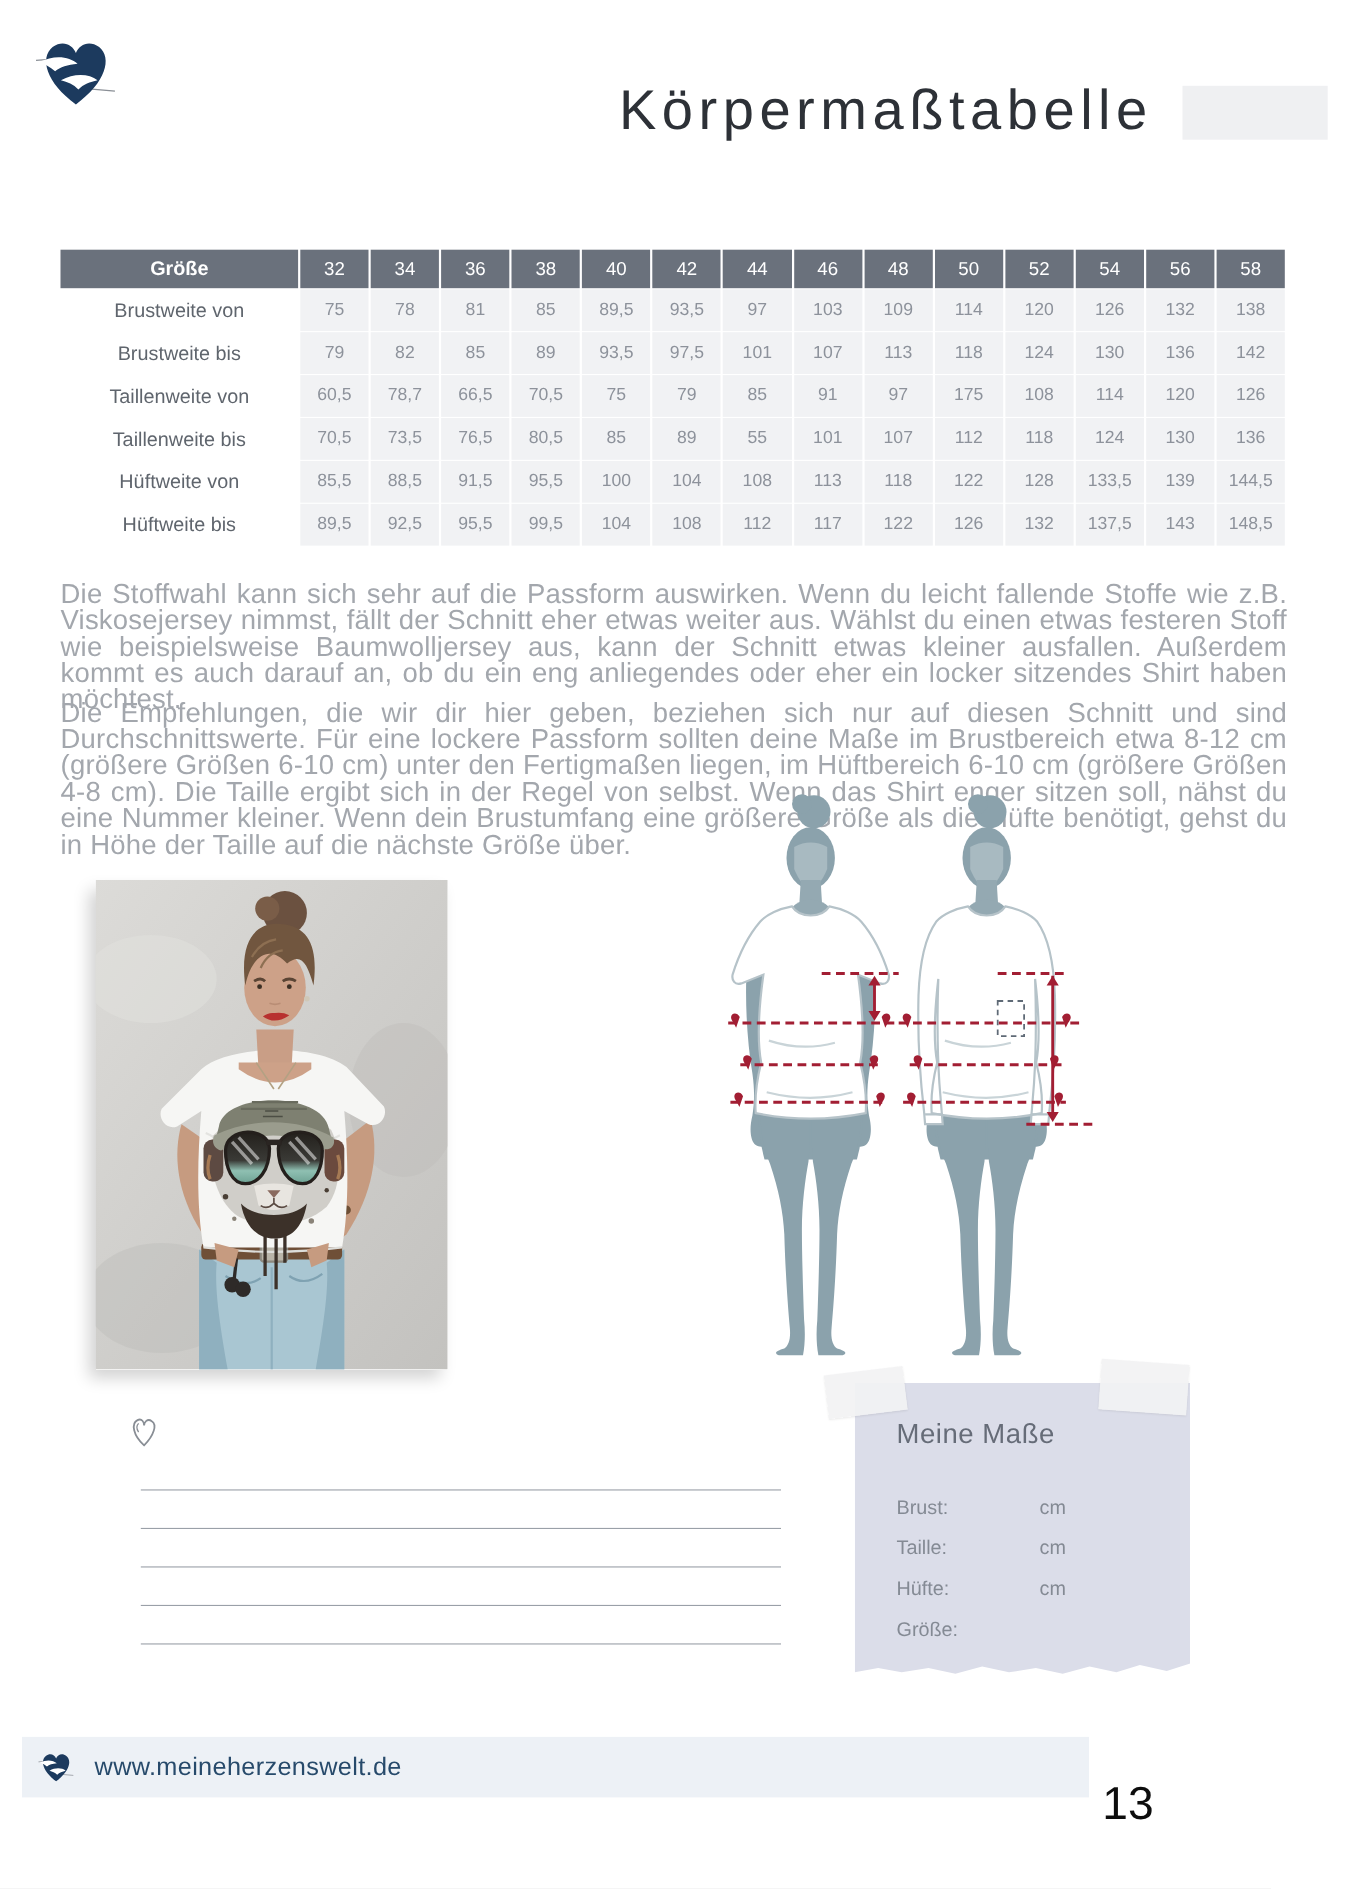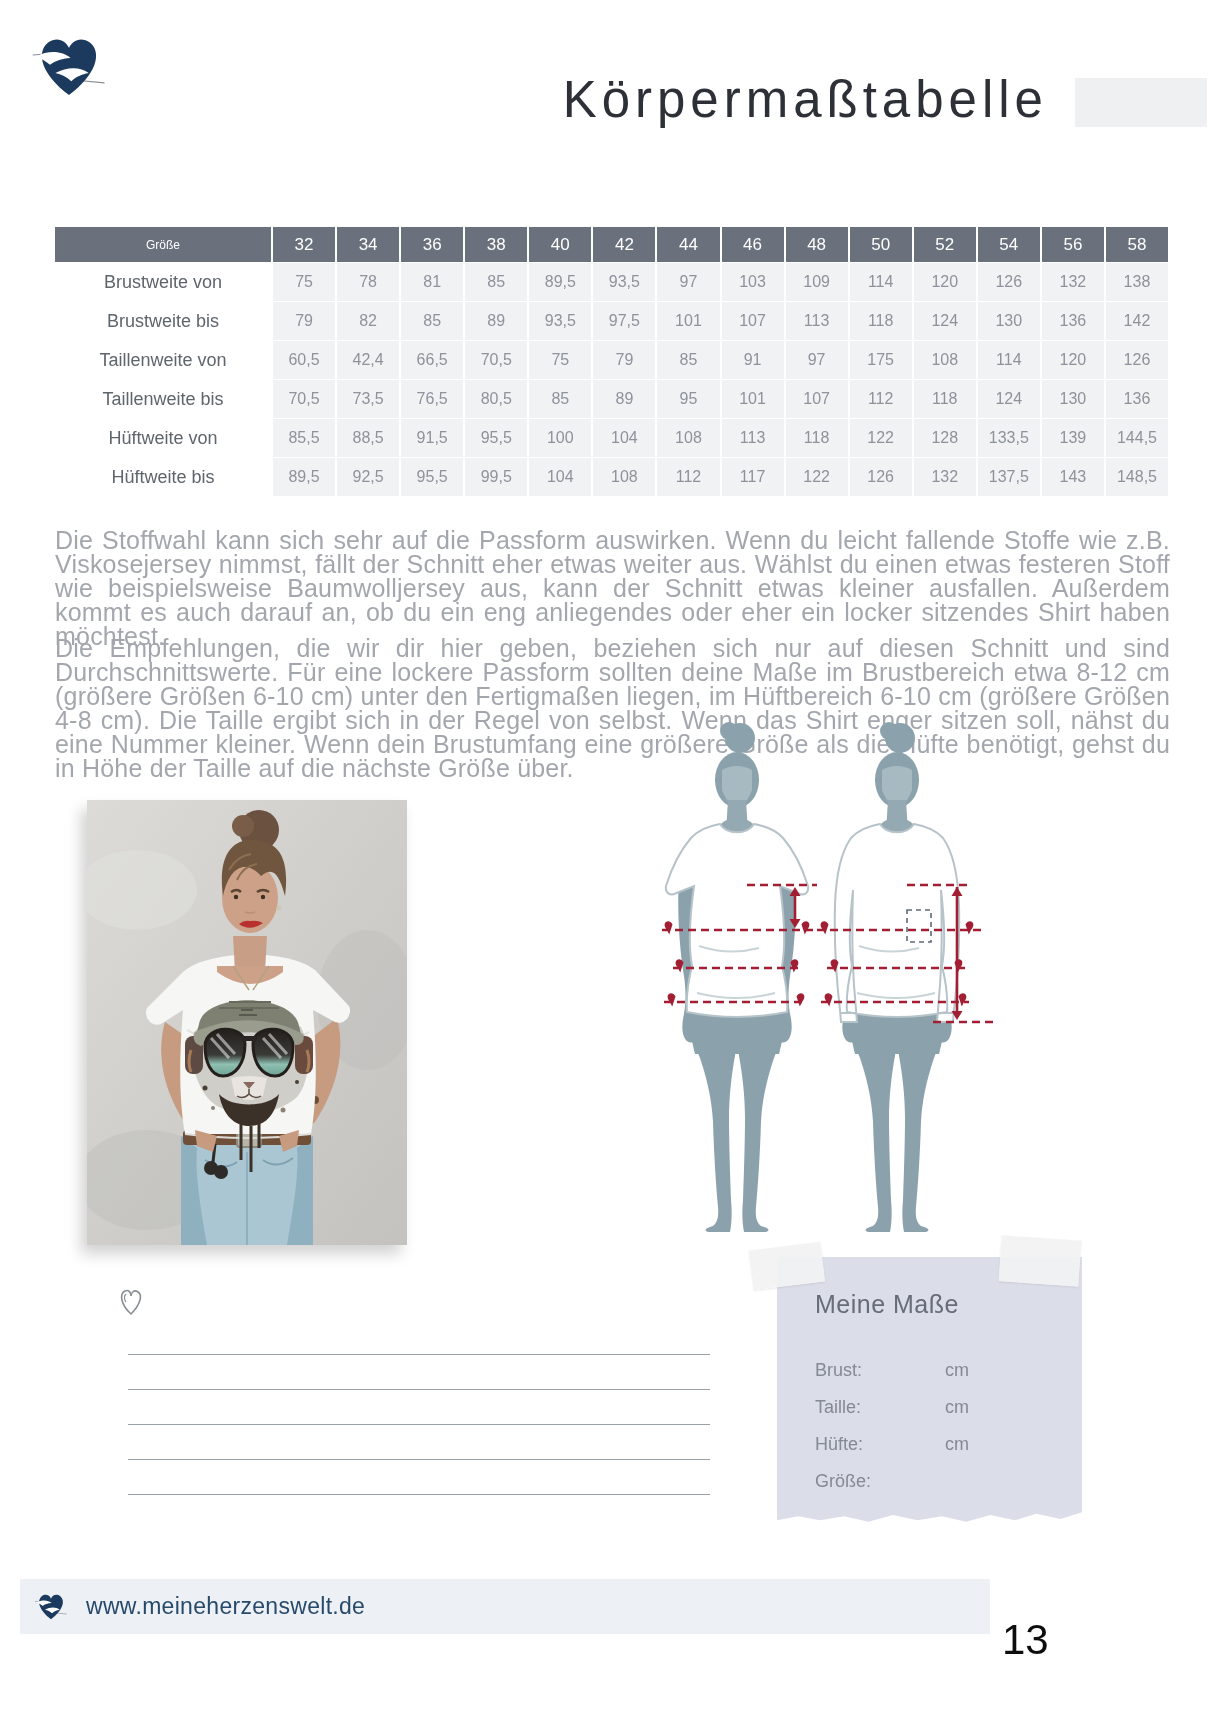--- a/index.html
+++ b/index.html
@@ -13,21 +13,21 @@
               color:#2d3137;white-space:nowrap;}
   .title-block{left:1075px;top:78px;width:132px;height:49px;background:#eff0f2;}
 
   
   .size-table{position:absolute;left:55px;top:227px;width:1113px;display:grid;
               grid-template-columns:216px repeat(14,1fr);
               grid-template-rows:35px repeat(6,38px);
               column-gap:2px;row-gap:1px;background:#ffffff;}
   .size-table div{display:flex;align-items:center;justify-content:center;}
   .th{background:#6a717c;color:#ffffff;font-size:17px;}
-  .th.label-h{font-weight:normal;font-size:12px;text-align:center;}
+  .th.label-h{font-weight:bold;font-size:18px;text-align:center;}
   .rl{background:#ffffff;color:#5f656d;font-size:18px;}
   .rc{background:#f1f2f4;color:#8d929b;font-size:16px;}
 
   
   .para{left:55px;width:1115px;font-size:25px;line-height:24px;letter-spacing:0.2px;
         color:#a3a7ad;text-align:justify;}
   .para1{top:528px;}
   .para2{top:636px;}
 
   
@@ -119,41 +119,41 @@
       <div class="rc">101</div>
       <div class="rc">107</div>
       <div class="rc">113</div>
       <div class="rc">118</div>
       <div class="rc">124</div>
       <div class="rc">130</div>
       <div class="rc">136</div>
       <div class="rc">142</div>
       <div class="rl">Taillenweite von</div>
       <div class="rc">60,5</div>
-      <div class="rc">42,4</div>
+      <div class="rc">78,7</div>
       <div class="rc">66,5</div>
       <div class="rc">70,5</div>
       <div class="rc">75</div>
       <div class="rc">79</div>
       <div class="rc">85</div>
       <div class="rc">91</div>
       <div class="rc">97</div>
       <div class="rc">175</div>
       <div class="rc">108</div>
       <div class="rc">114</div>
       <div class="rc">120</div>
       <div class="rc">126</div>
       <div class="rl">Taillenweite bis</div>
       <div class="rc">70,5</div>
       <div class="rc">73,5</div>
       <div class="rc">76,5</div>
       <div class="rc">80,5</div>
       <div class="rc">85</div>
       <div class="rc">89</div>
-      <div class="rc">95</div>
+      <div class="rc">55</div>
       <div class="rc">101</div>
       <div class="rc">107</div>
       <div class="rc">112</div>
       <div class="rc">118</div>
       <div class="rc">124</div>
       <div class="rc">130</div>
       <div class="rc">136</div>
       <div class="rl">Hüftweite von</div>
       <div class="rc">85,5</div>
       <div class="rc">88,5</div>

